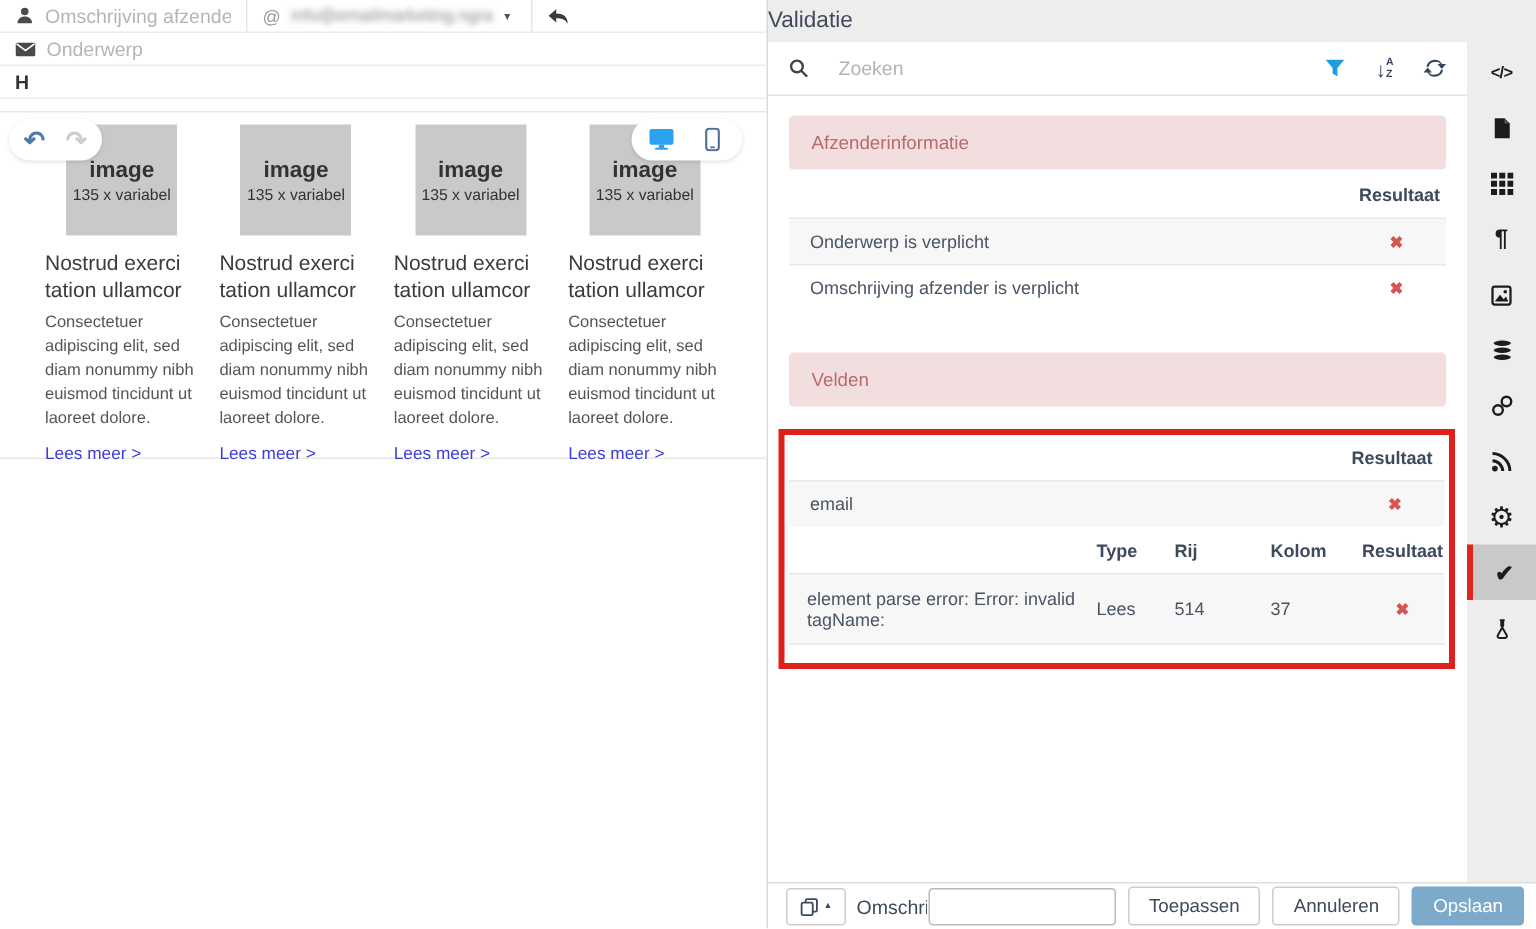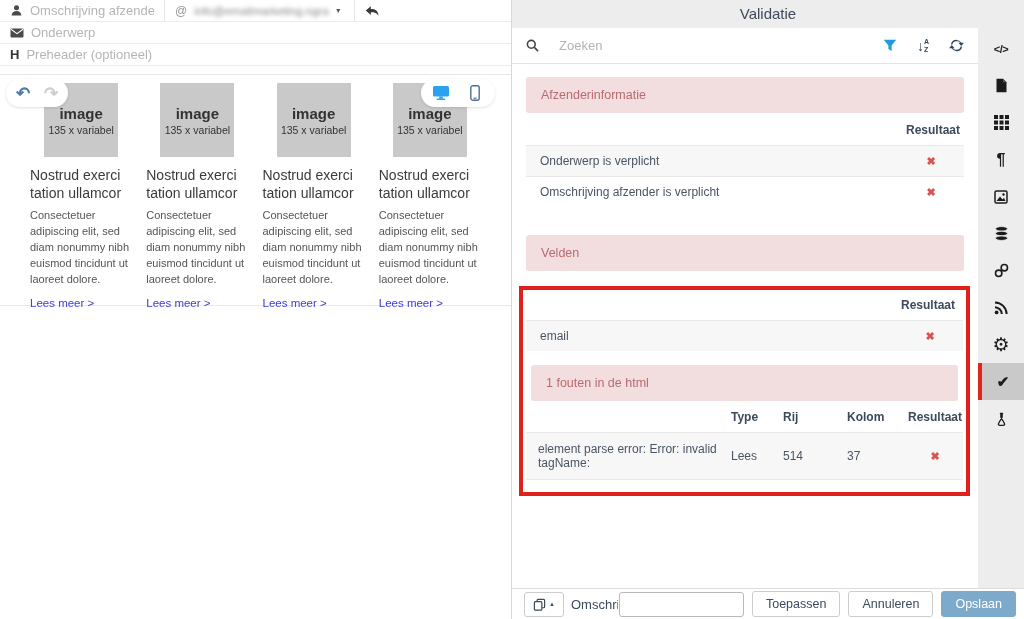--- a/index.html
+++ b/index.html
@@ -31,21 +31,21 @@
   .cols { display:flex; gap:14px; padding:0 30px; margin-top:8px; }
   .col { flex:1; min-width:0; }
   .img-box { width:74px; height:74px; background:#c9c9c9; margin:0 auto; display:flex; flex-direction:column; align-items:center; justify-content:center; gap:2px; }
   .img-label { font-size:15px; font-weight:bold; color:#333; }
   .img-size { font-size:10.5px; color:#333; }
   .col-h { font-size:14px; color:#3b3b3b; margin-top:10px; line-height:1.25; }
   .col-p { font-size:11px; color:#555; margin-top:6px; line-height:1.45; }
   .col-link { display:inline-block; font-size:11.5px; color:#3d3dd8; margin-top:9px; text-decoration:none; cursor:pointer; }
 
   
-  .right-title { position:absolute; left:512px; top:0; width:512px; height:28px; background:#ededed; text-align:center; line-height:28px; font-size:15px; color:#3f4a5a; }
+  .right-title { position:absolute; left:512px; top:0; width:512px; height:28px; background:#ededed; text-align:left; line-height:28px; font-size:15px; color:#3f4a5a; }
   .search-row { position:absolute; left:512px; top:28px; width:466px; height:36px; background:#fff; border-bottom:1px solid #e3e3e3; display:flex; align-items:center; padding:0 14px; gap:20px; }
   .search-input { flex:1; border:none; outline:none; font-size:13px; color:#555; font-family:inherit; }
   .search-input::placeholder { color:#b3b3b3; }
   .srch-icon { display:flex; align-items:center; justify-content:center; cursor:pointer; flex:none; }
   .sort-wrap { display:flex; align-items:center; color:#33465a; cursor:pointer; }
   .sort-arrow { font-size:14px; font-weight:bold; }
   .sort-letters { display:flex; flex-direction:column; font-size:7px; font-weight:bold; line-height:1.1; }
 
   .content { position:absolute; left:512px; top:64px; width:466px; height:524px; background:#fff; padding:13px 14px 0; font-size:12px; color:#4a5564; }
   .banner { background:#f2dede; color:#b96a6e; border-radius:3px; padding:11px 15px; font-size:12.5px; }
@@ -126,21 +126,20 @@
               <rect x="0.5" y="0.5" width="13" height="9" rx="1" fill="#4a4a4a"></rect>
               <path d="M1 1.2 7 5.6 13 1.2" stroke="#fff" stroke-width="1.1" fill="none"></path>
             </svg>
         </span>
         <input class="ph-input" placeholder="Onderwerp" style="">
       </div>
     </div>
     <div class="form-row">
       <div class="fcell" style="flex:1">
         <span class="h-glyph">H</span>
-        <input class="ph-input" placeholder="Preheader (optioneel)" style="">
       </div>
     </div>
 
     <div class="preview">
       <div class="pill pill-history">
         <span class="pill-btn undo-glyph">↶</span>
         <span class="pill-btn redo-glyph">↷</span>
       </div>
       <div class="pill pill-device">
         <span class="pill-btn">
@@ -243,21 +242,20 @@
 
     <div class="banner mt16">Velden</div>
 
     <div class="red-box">
       <div class="result-head">Resultaat</div>
       <div class="vrow gray">
         <span class="vrow-label">email</span>
         <span class="res-col fail">✖</span>
       </div>
 
-      <div class="banner">1 fouten in de html</div>
 
       <div class="etable">
         <div class="erow head">
           <span class="ecol-msg"></span>
           <span class="ecol-type">Type</span>
           <span class="ecol-rij">Rij</span>
           <span class="ecol-kolom">Kolom</span>
           <span class="ecol-res">Resultaat</span>
         </div>
         <div class="erow body">

